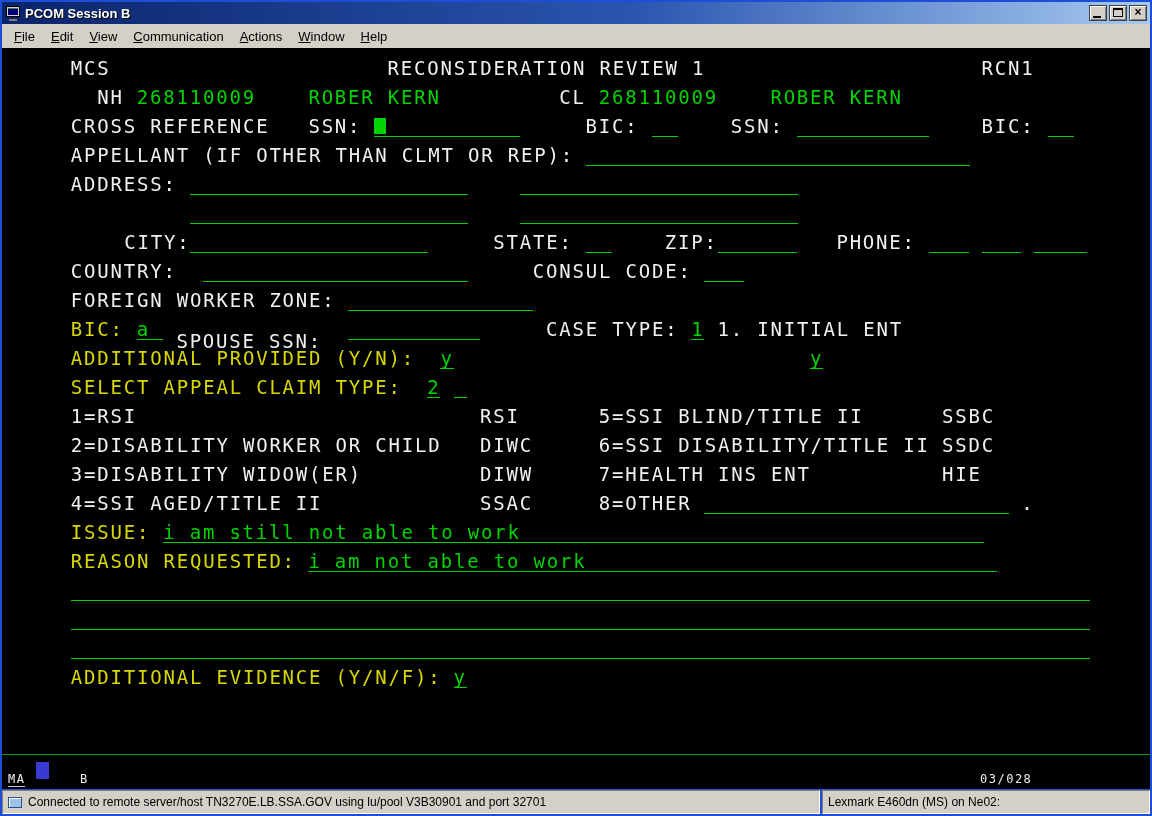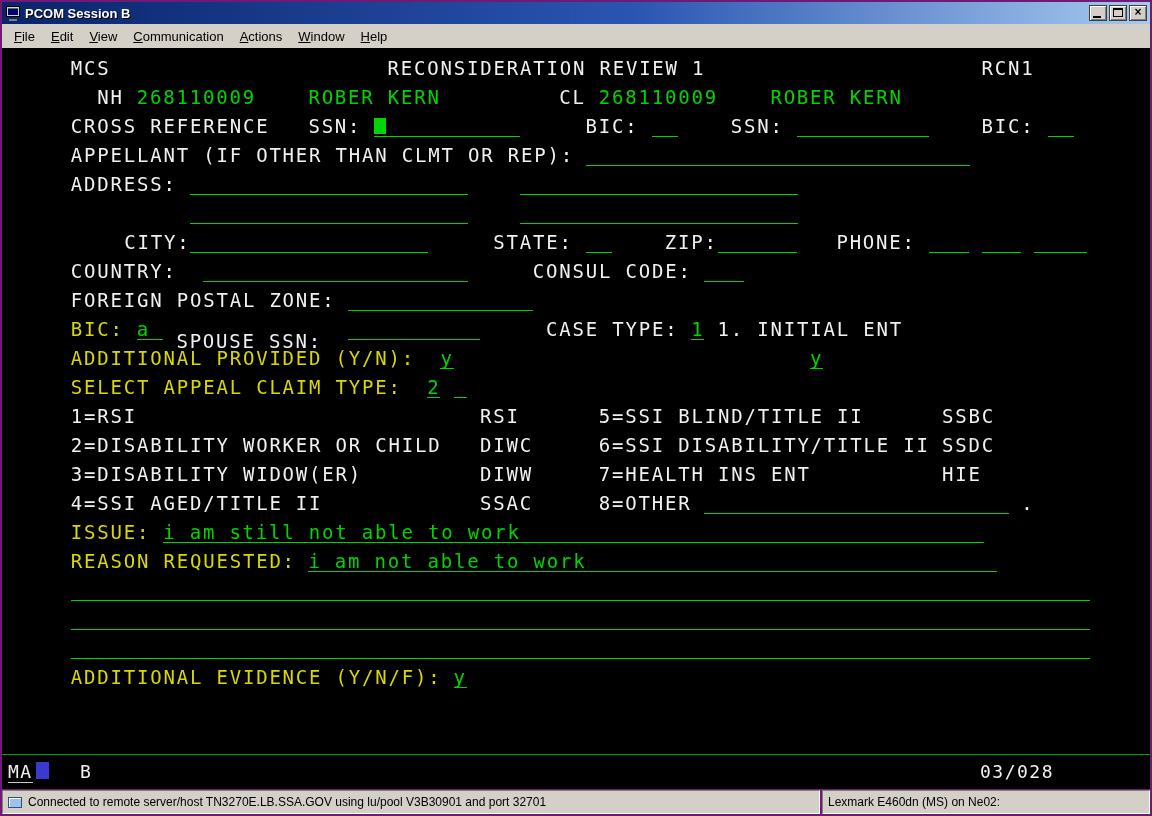--- a/index.html
+++ b/index.html
@@ -3,21 +3,21 @@
 <meta charset="utf-8">
 <style>
   * { box-sizing: border-box; }
   html,body { margin:0; padding:0; }
   body {
     width:1152px; height:816px;
     background:#d4d0c8;
     font-family:"Liberation Sans", sans-serif;
     position:relative; overflow:hidden;
   }
-  .window { position:absolute; inset:0; display:flex; flex-direction:column; padding:2px; background:#701a75; }
+  .window { position:absolute; inset:0; display:flex; flex-direction:column; padding:2px; background:#1d4ed8; }
 
   
   .titlebar {
     flex:0 0 22px; height:22px;
     background:linear-gradient(to right,#0a246a 0%,#2a55b0 55%,#a6caf0 100%);
     display:flex; align-items:center; padding:0 3px; color:#fff;
   }
   .app-icon { width:16px; height:15px; margin-right:4px; position:relative; flex:0 0 auto; }
   .app-icon .mon { position:absolute; left:1px; top:0; width:14px; height:11px; background:#d4d0c8; border:1px solid #000; }
   .app-icon .scr { position:absolute; left:3px; top:2px; width:10px; height:7px; background:#000080; border-top:1px solid #3f7f3f; }
@@ -46,22 +46,22 @@
     white-space:pre;
     font-family:"DejaVu Sans Mono", monospace;
     font-size:19px; line-height:20px; height:21px;
     letter-spacing:1.8px;
   }
   .cursor { position:absolute; width:12px; height:16px; }
 
   .oia-sep { position:absolute; left:0; right:0; top:706px; height:1px; background:#00a000; }
   .oia { position:absolute; left:0; right:0; top:710px; height:28px; }
   .oia .mono {
-    font-family:"DejaVu Sans Mono", monospace; font-size:18px; letter-spacing:1.5px;
-    color:#f0f0f0; position:absolute; top:3px; white-space:pre;
+    font-family:"DejaVu Sans Mono", monospace; font-size:12px; letter-spacing:1.5px;
+    color:#f0f0f0; position:absolute; top:14px; white-space:pre;
   }
   .oia-ma { left:6px; border-bottom:1px solid #c8c8c8; }
   .oia-block { position:absolute; left:34px; top:4px; width:13px; height:17px; background:#3a3ad0; }
   .oia-session { left:78px; }
   .oia-pos { left:978px; }
 
   
   .statusbar { flex:0 0 24px; display:flex; gap:2px; font-size:12px; color:#000; margin-top:1px; }
   .sb-panel {
     background:#d4d0c8;
@@ -149,21 +149,21 @@
       <span class="seg" style="left: 662.8px; top: 184px; color: rgb(240, 240, 240);">ZIP:</span>
       <span class="seg" style="left: 715.6px; top: 184px; color: rgb(0, 212, 0); border-bottom: 1px solid rgb(0, 212, 0);">      </span>
       <span class="seg" style="left: 834.4px; top: 184px; color: rgb(240, 240, 240);">PHONE:</span>
       <span class="seg" style="left: 926.8px; top: 184px; color: rgb(0, 212, 0); border-bottom: 1px solid rgb(0, 212, 0);">   </span>
       <span class="seg" style="left: 979.6px; top: 184px; color: rgb(0, 212, 0); border-bottom: 1px solid rgb(0, 212, 0);">   </span>
       <span class="seg" style="left: 1032.4px; top: 184px; color: rgb(0, 212, 0); border-bottom: 1px solid rgb(0, 212, 0);">    </span>
       <span class="seg" style="left: 68.8px; top: 213px; color: rgb(240, 240, 240);">COUNTRY:</span>
       <span class="seg" style="left: 200.8px; top: 213px; color: rgb(0, 212, 0); border-bottom: 1px solid rgb(0, 212, 0);">                    </span>
       <span class="seg" style="left: 530.8px; top: 213px; color: rgb(240, 240, 240);">CONSUL CODE:</span>
       <span class="seg" style="left: 702.4px; top: 213px; color: rgb(0, 212, 0); border-bottom: 1px solid rgb(0, 212, 0);">   </span>
-      <span class="seg" style="left: 68.8px; top: 242px; color: rgb(240, 240, 240);">FOREIGN POSTAL ZONE:</span>
+      <span class="seg" style="left: 68.8px; top: 242px; color: rgb(240, 240, 240);">FOREIGN WORKER ZONE:</span>
       <span class="seg" style="left: 346px; top: 242px; color: rgb(0, 212, 0); border-bottom: 1px solid rgb(0, 212, 0);">              </span>
       <span class="seg" style="left: 68.8px; top: 271px; color: rgb(216, 216, 0);">BIC:</span>
       <span class="seg" style="left: 134.8px; top: 271px; color: rgb(0, 212, 0); border-bottom: 1px solid rgb(0, 212, 0);">a </span>
       <span class="seg" style="left: 174.4px; top: 283px; color: rgb(240, 240, 240);">SPOUSE SSN:</span>
       <span class="seg" style="left: 346px; top: 271px; color: rgb(0, 212, 0); border-bottom: 1px solid rgb(0, 212, 0);">          </span>
       <span class="seg" style="left: 544px; top: 271px; color: rgb(240, 240, 240);">CASE TYPE:</span>
       <span class="seg" style="left: 689.2px; top: 271px; color: rgb(0, 212, 0); border-bottom: 1px solid rgb(0, 212, 0);">1</span>
       <span class="seg" style="left: 715.6px; top: 271px; color: rgb(240, 240, 240);">1. INITIAL ENT</span>
       <span class="seg" style="left: 68.8px; top: 300px; color: rgb(216, 216, 0);">ADDITIONAL PROVIDED (Y/N):</span>
       <span class="seg" style="left: 438.4px; top: 300px; color: rgb(0, 212, 0); border-bottom: 1px solid rgb(0, 212, 0);">y</span>

